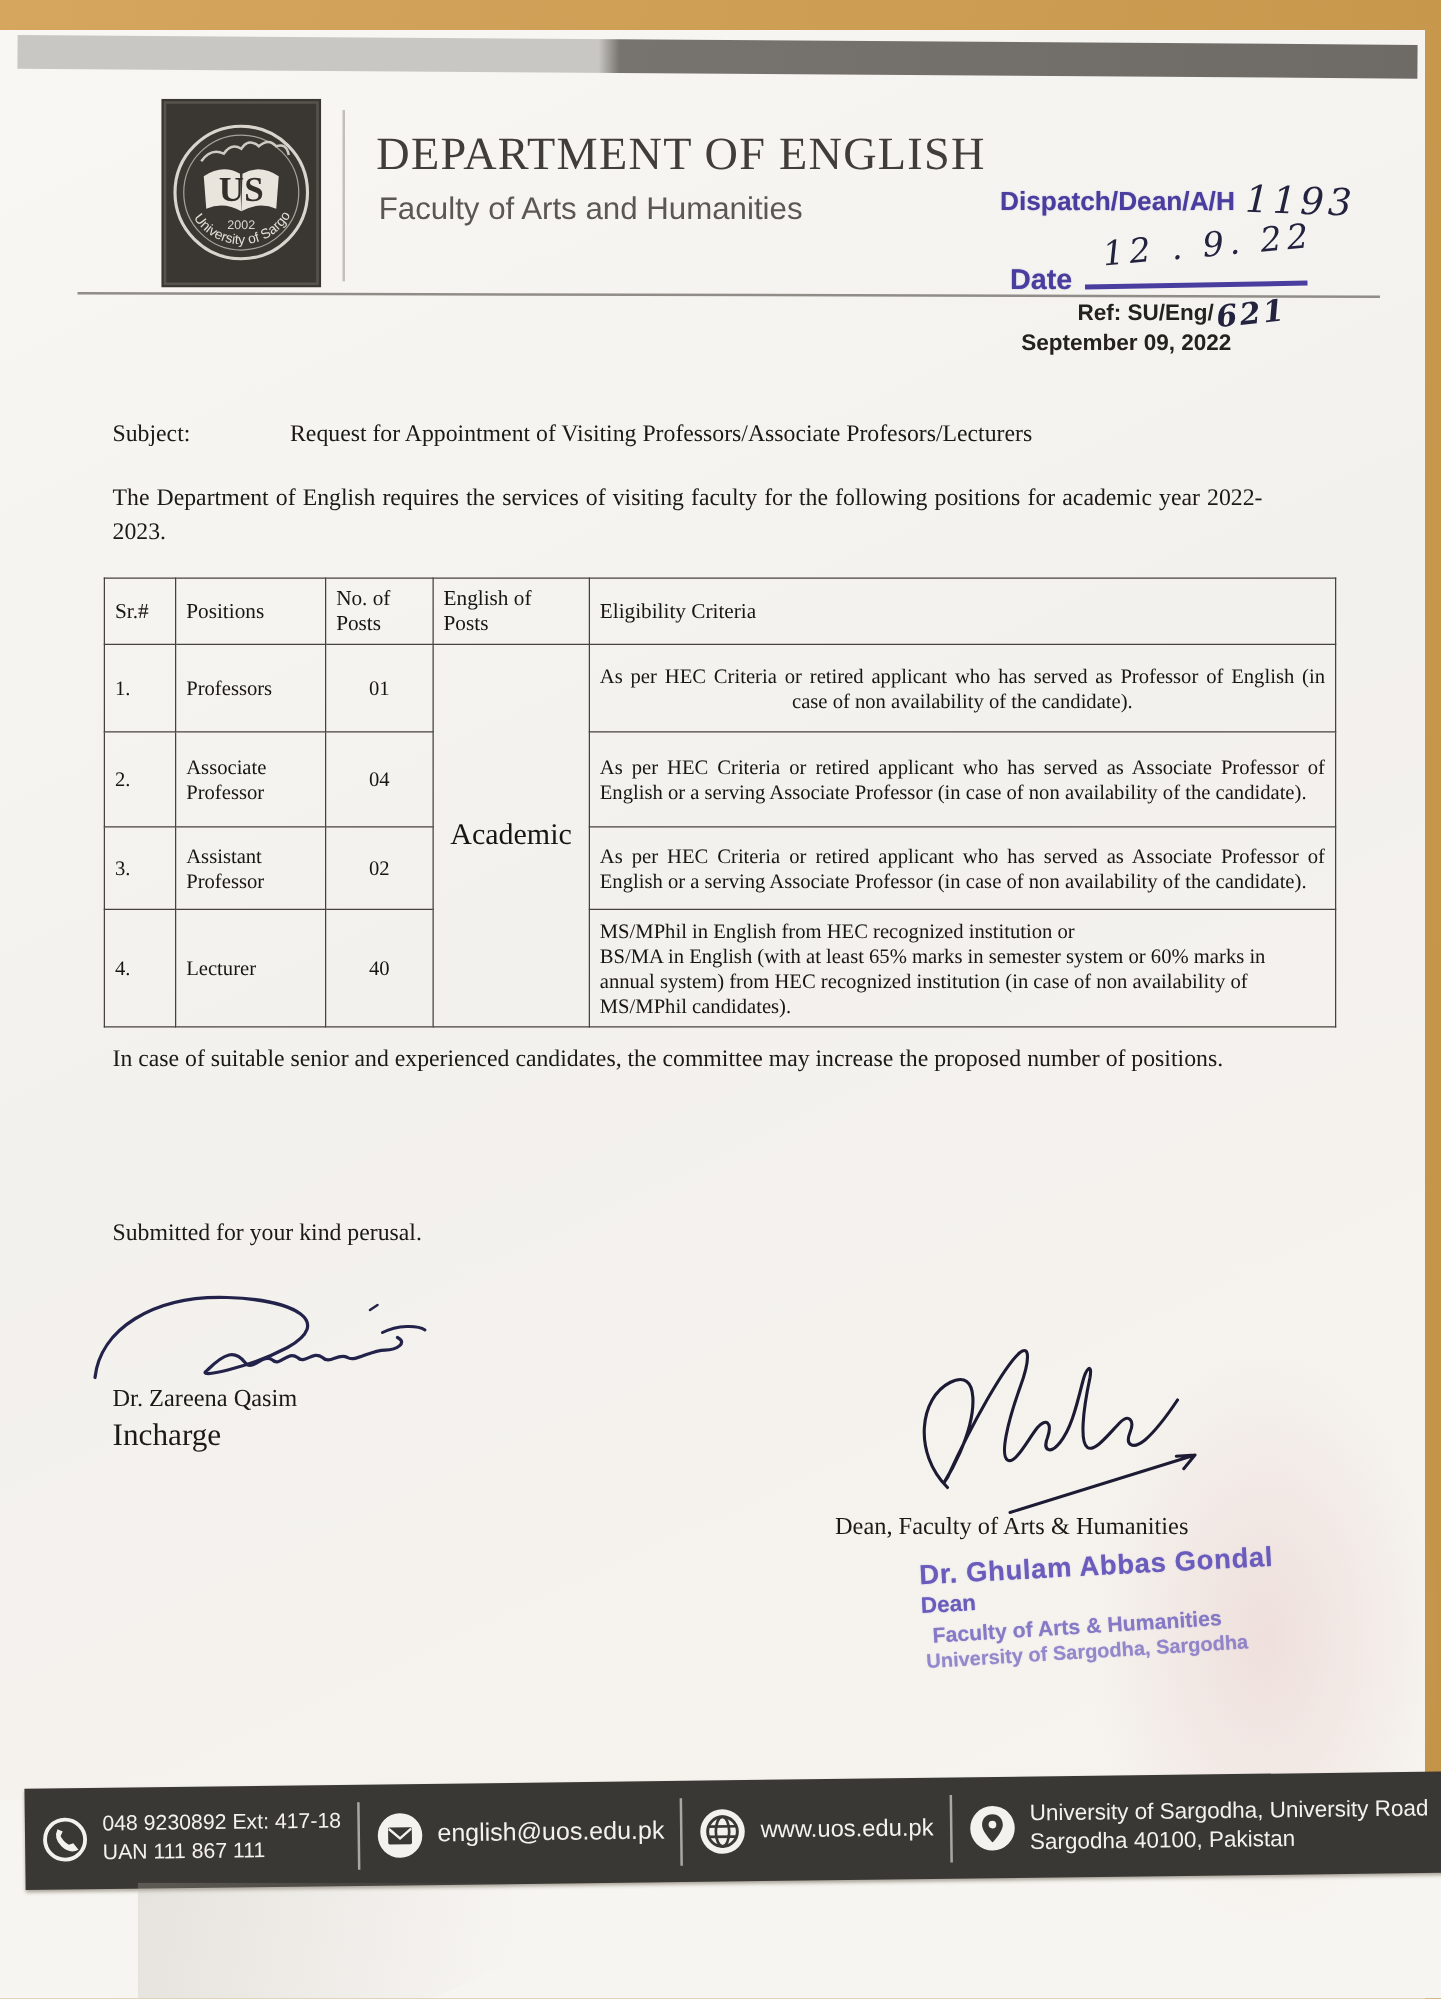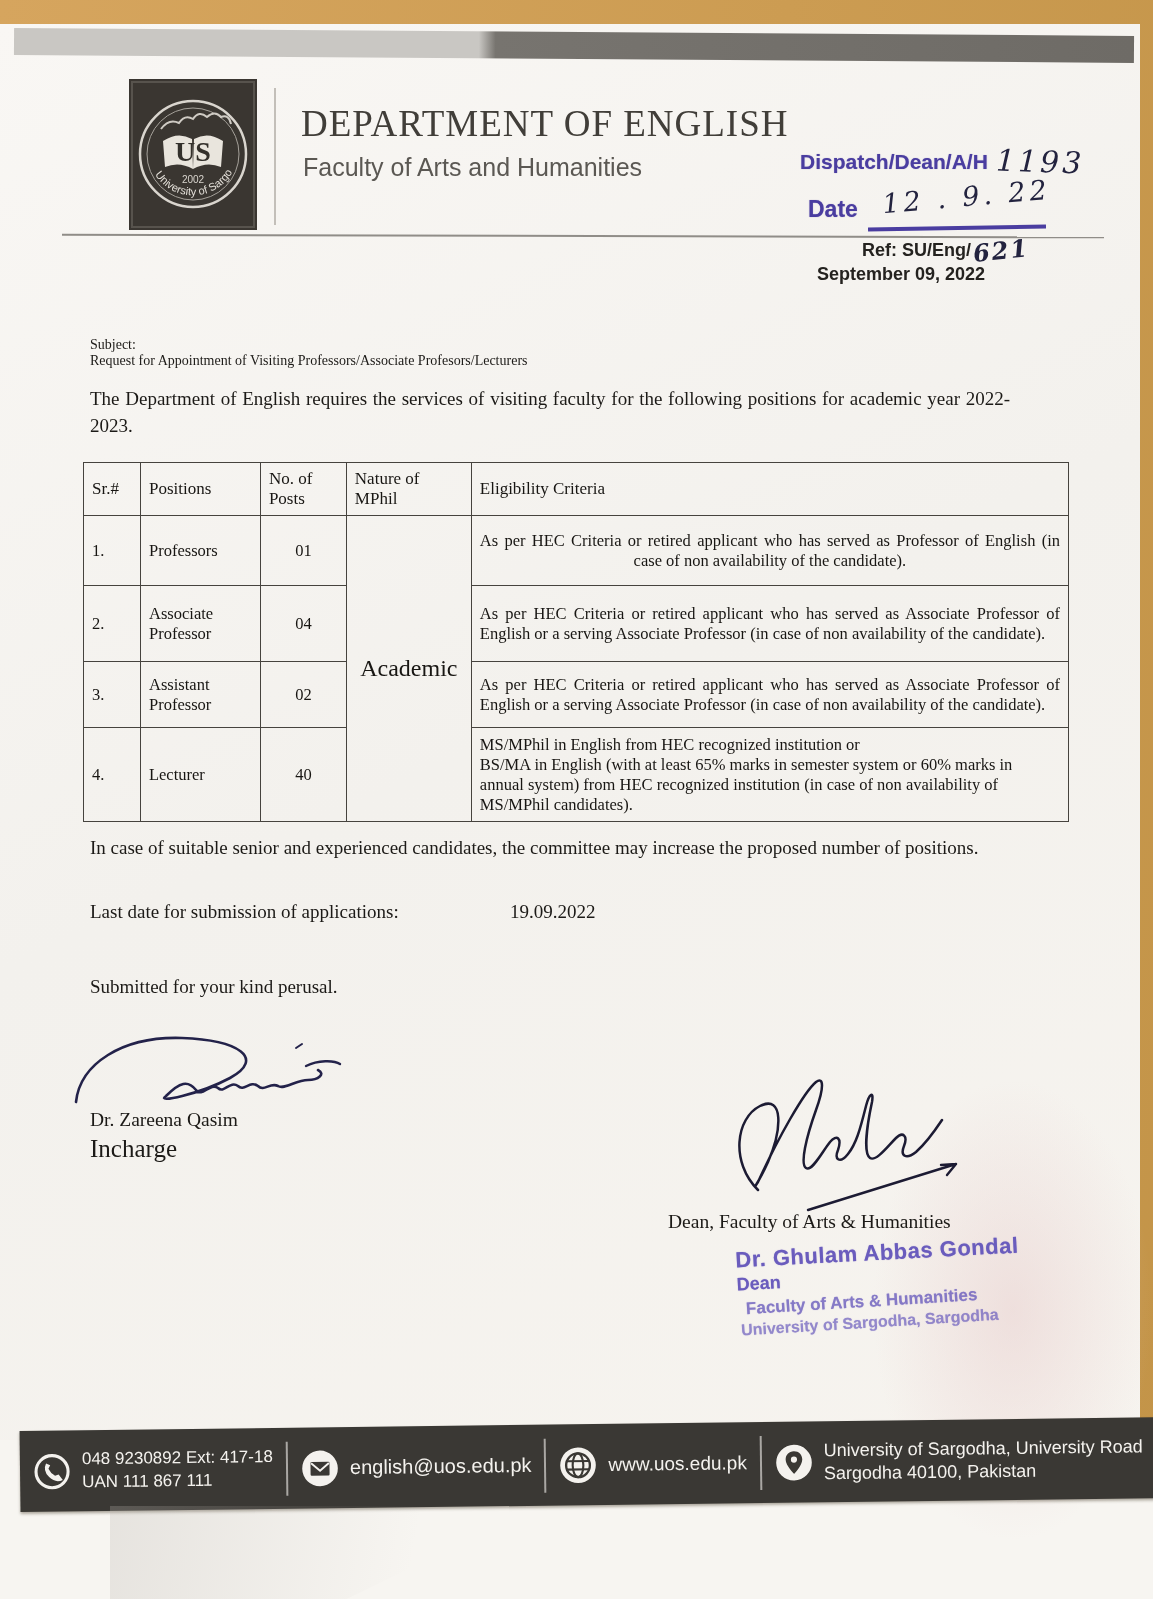--- a/index.html
+++ b/index.html
@@ -21,32 +21,32 @@
   
   .logo{left:129px;top:79px;width:128px;height:115px;}
   .hdr-divider{left:274px;top:88px;width:2px;height:137px;background:#c3bfb9;}
   .dept-title{left:301px;top:102px;font-size:37px;letter-spacing:1px;color:#413e39;}
   .dept-sub{left:303px;top:153px;font-size:25px;color:#5b5853;font-family:"Liberation Sans",sans-serif;}
   .stamp-purple{color:#4a3da0;font-family:"Liberation Sans",sans-serif;font-weight:700;
     text-shadow:0 0 1px rgba(74,61,160,.55);}
   .dispatch{left:800px;top:150px;font-size:21px;display:flex;gap:8px;align-items:flex-start;}
   .hand{font-family:"DejaVu Serif",serif;font-style:italic;color:#23233f;}
   .dispatch-num{font-size:30px;line-height:.8;transform:rotate(2deg);letter-spacing:3px;}
-  .date-label{left:808px;top:196px;font-size:23px;}
+  .date-label{left:808px;top:210px;font-size:23px;}
   .date-underline{left:868px;top:226px;width:178px;height:4px;background:#4a3da0;transform:rotate(-1deg);}
   .hand-date{left:882px;top:181px;font-size:27px;transform:rotate(-5deg);letter-spacing:4px;}
   .page-rule{left:62px;top:235px;width:1042px;height:2px;background:#908d88;transform:rotate(0.15deg);}
   .ref-line{left:817px;top:240px;font-family:"Liberation Sans",sans-serif;font-weight:700;
     font-size:18px;color:#24221f;display:flex;align-items:flex-start;gap:2px;margin-left:45px;}
   .ref-num{font-size:24px;line-height:.9;transform:rotate(-6deg);letter-spacing:2px;}
   .date-printed{left:817px;top:264px;font-family:"Liberation Sans",sans-serif;font-weight:700;
     font-size:18px;color:#24221f;}
 
   
-  .subject-row{left:90px;top:337px;font-size:14px;display:flex;flex-direction:column;}
+  .subject-row{left:90px;top:337px;font-size:19px;display:flex;}
   .subject-label{width:142px;}
   .intro{left:90px;top:386px;width:920px;font-size:19px;line-height:1.42;text-align:justify;}
   .note{left:90px;top:834px;width:920px;font-size:19px;line-height:1.45;text-align:justify;}
   .sched{left:90px;top:899px;font-size:19px;line-height:1.42;}
   .sched-row{display:flex;}
   .sched-label{width:420px;}
   .closing{left:90px;top:976px;font-size:19px;}
 
   
   table.posts{position:absolute;left:83px;top:462px;width:986px;border-collapse:collapse;
@@ -141,21 +141,21 @@
         <col style="width:120px">
         <col style="width:86px">
       <col style="width:125px">
         <col style="width:598px">
     </colgroup>
     <tbody>
         <tr>
       <th>Sr.#</th>
       <th>Positions</th>
       <th>No. of Posts</th>
-      <th>Nature of MPhil</th>
+      <th>English of Posts</th>
       <th>Eligibility Criteria</th>
     </tr>
     <tr class="rh1">
       <td>1.</td>
       <td>Professors</td>
       <td class="c-center">01</td>
       <td class="nature" rowspan="4">Academic</td>
       <td class="crit crit-center">As per HEC Criteria or retired applicant who has served as Professor of English (in case of non availability of the candidate).</td>
     </tr>
     <tr class="rh2">
@@ -175,24 +175,20 @@
       <td>Lecturer</td>
       <td class="c-center">40</td>
       <td class="crit crit-pre">MS/MPhil in English from HEC recognized institution or
 BS/MA in English (with at least 65% marks in semester system or 60% marks in annual system) from HEC recognized institution (in case of non availability of MS/MPhil candidates).</td>
     </tr>
   </tbody>
     </table>
 
   <div class="abs note">In case of suitable senior and experienced candidates, the committee may increase the proposed number of positions.</div>
   <div class="abs sched">
-    <div class="sched-row">
-      <span class="sched-label">Last date for submission of applications:</span>
-      <span>19.09.2022</span>
-    </div>
   </div>
   <div class="abs closing">Submitted for your kind perusal.</div>
 
   <svg class="abs" style="left:68px;top:1028px;" width="310" height="92" viewBox="0 0 310 92">
     <path class="sig" stroke="#23224a" stroke-width="2.6" d="M8 74 C 12 36 54 8 114 10 C 170 12 198 30 162 50 C 132 66 86 76 98 68 C 112 54 120 52 128 62 C 134 70 142 54 150 60 C 156 66 162 52 170 58 C 176 64 182 52 190 58 C 196 64 202 54 210 58 C 216 62 228 52 240 52 C 250 52 258 46 250 42"></path>
     <path class="sig" stroke="#23224a" stroke-width="2.4" d="M238 38 C 250 32 266 32 272 36"></path>
     <path class="sig" stroke="#23224a" stroke-width="2" d="M228 20 l6 -4"></path>
   </svg>
   <div class="abs name-left">Dr. Zareena Qasim</div>
   <div class="abs title-left">Incharge</div>

